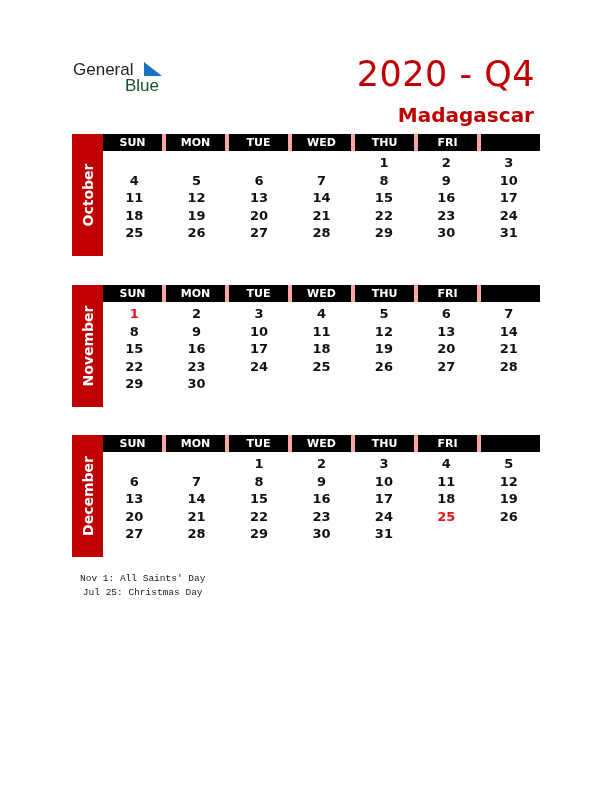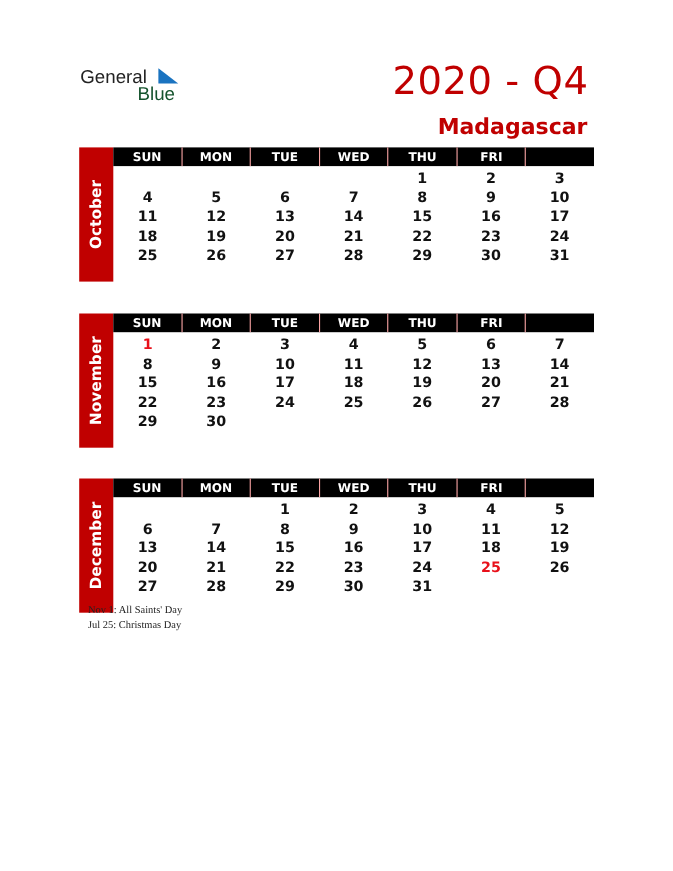--- a/index.html
+++ b/index.html
@@ -8,26 +8,26 @@
   .logo .general { font-family:"Liberation Sans", sans-serif; font-size:17px; color:#222; position:absolute; left:0; top:0; white-space:nowrap; }
   .logo .blue { font-family:"Liberation Sans", sans-serif; font-size:17px; color:#14532d; position:absolute; left:52px; top:16px; }
   .logo .tri { position:absolute; left:71px; top:2px; width:0; height:0; border-left:0 solid transparent; border-bottom:14px solid #1a73c0; border-right:18px solid transparent; }
   .title { position:absolute; right:77px; top:54px; font-size:35px; font-weight:normal; color:#c00000; letter-spacing:0.5px; }
   .country { position:absolute; right:78px; top:103px; font-size:20px; font-weight:bold; color:#c00000; }
   .month { position:absolute; left:72px; width:468px; }
   .month .side { position:absolute; left:0; top:0; width:31px; height:122px; background:#c00000; }
   .month .side span { position:absolute; left:50%; top:50%; transform:translate(-50%,-50%) rotate(-90deg); color:#fff; font-weight:bold; font-size:14px; white-space:nowrap; }
   .grid { position:absolute; left:31px; top:0; width:437px; }
   .hdr { display:flex; height:17px; background:#000; }
-  .hdr div { flex:1; color:#fff; font-weight:bold; font-size:11px; text-align:center; line-height:17px; border-right:1px solid #fca5a5; }
+  .hdr div { flex:1; color:#fff; font-weight:bold; font-size:11px; text-align:center; line-height:17px; border-right:4px solid #fca5a5; }
   .hdr div:last-child { border-right:none;margin-top:32px; }
   .row { display:flex; height:17.5px; }
   .row div { flex:1; text-align:center; font-weight:bold; font-size:13px; color:#111; line-height:18px; }
   .row div.hol { color:#e8101a; }
-  .notes { position:absolute; left:80px; top:548px; font-family:Liberation Serif, serif; font-size:9.5px; color:#222; line-height:14px; }
+  .notes { position:absolute; left:80px; top:572px; font-family:Liberation Mono, monospace; font-size:9.5px; color:#222; line-height:14px;text-align:center; }
 </style>
 </head>
 <body>
 
 <div class="logo">
   <span class="general">General</span>
   <span class="tri"></span>
   <span class="blue">Blue</span>
 </div>
 

